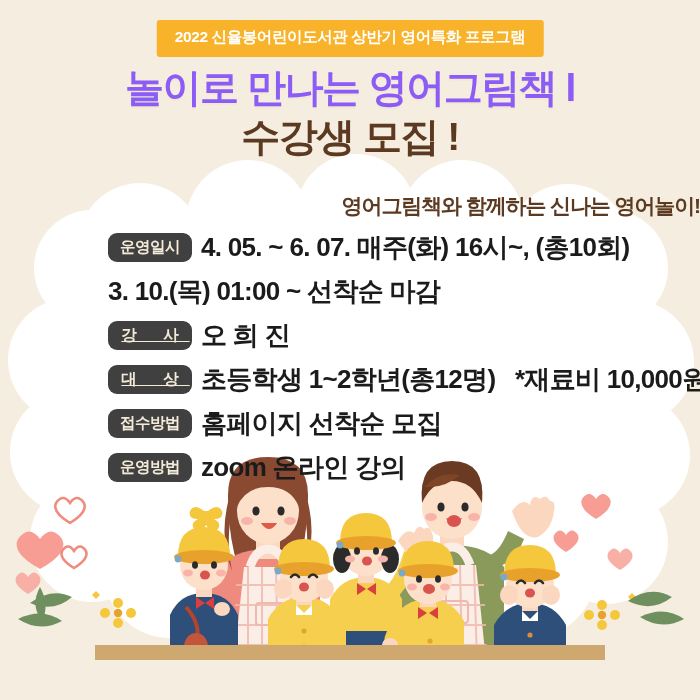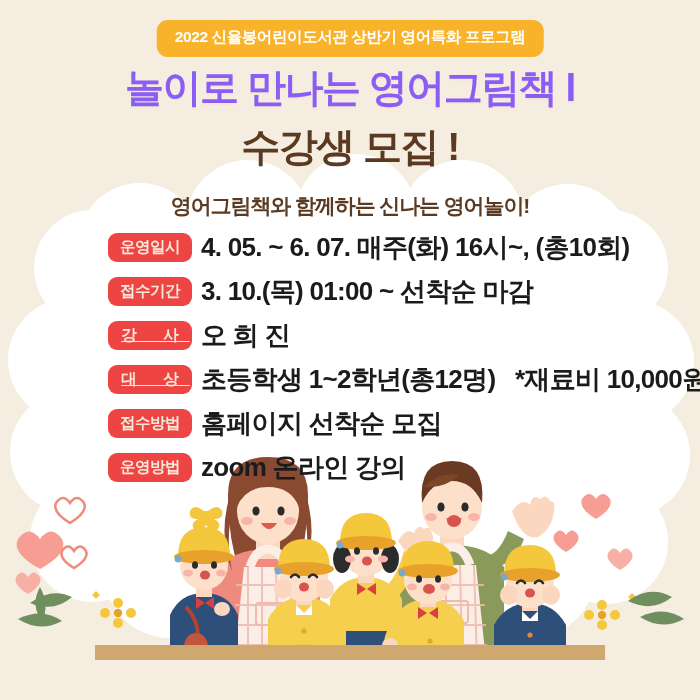--- a/index.html
+++ b/index.html
@@ -19,60 +19,60 @@
   
   .cloud-layer { position: absolute; inset: 0; z-index: 1; pointer-events: none; }
 
   
   .ribbon {
     position: absolute; left: 50%; transform: translateX(-50%);
     top: 20px;
     background: #f8b32b;
     color: #ffffff;
     padding: 7px 18px 9px;
-    border-radius: 11px;
+    border-radius: 3px;
     font-size: 15.5px;
     font-weight: bold;
     letter-spacing: -0.4px;
     white-space: nowrap;
     z-index: 6;
     text-align: center;
   }
 
   
   .title-block {
     position: absolute; top: 66px; left: 0; width: 700px;
     text-align: center; z-index: 6;
   }
   .title-line1 {
     font-size: 39px; font-weight: bold; color: #8b5cf6;
     letter-spacing: -1.5px; line-height: 1.12;
     text-shadow: 0 2px 0 rgba(240,225,195,0.45);
   }
   .title-line2 {
     font-size: 39px; font-weight: bold; color: #5c3a21;
-    letter-spacing: -1.5px; line-height: 1.16; margin-top: 14px;
+    letter-spacing: -1.5px; line-height: 1.16; margin-top: 4px;
   }
 
   
   .subtitle {
     position: absolute; top: 192px; left: 0; width: 700px;
-    text-align: center; z-index: 6;
+    text-align: right; z-index: 6;
     font-size: 21px; font-weight: bold; color: #5c3a21;
     letter-spacing: -1.1px;
   }
 
   
   .info-list {
     position: absolute; top: 230px; left: 108px; z-index: 6;
     display: flex; flex-direction: column; gap: 9px;
   }
   .info-row { display: flex; align-items: center; gap: 9px; }
   .info-label {
-    background: #ef4444; color: #f4ead8;
+    background: #404040; color: #f4ead8;
     border-radius: 9px;
     font-size: 15.5px; font-weight: bold;
     letter-spacing: -0.5px;
     width: 84px; height: 29px;
     display: flex; align-items: center; justify-content: center;
     flex: none;
     white-space: pre;
   }
   .info-label.spaced { letter-spacing: 11px; padding-left: 11px; text-decoration: underline; }
   .info-value {
@@ -138,21 +138,20 @@
   <div class="subtitle">영어그림책와 함께하는 신나는 영어놀이!</div>
 
   <div class="info-list">
 
     <div class="info-row">
       <div class="info-label">운영일시</div>
       <div class="info-value">4. 05. ~ 6. 07. 매주(화) 16시~, (총10회)</div>
     </div>
 
     <div class="info-row">
-      <div class="info-label">접수기간</div>
       <div class="info-value">3. 10.(목) 01:00 ~ 선착순 마감</div>
     </div>
 
     <div class="info-row">
       <div class="info-label spaced">강 사</div>
       <div class="info-value">오 희 진</div>
     </div>
 
     <div class="info-row">
       <div class="info-label spaced">대 상</div>

